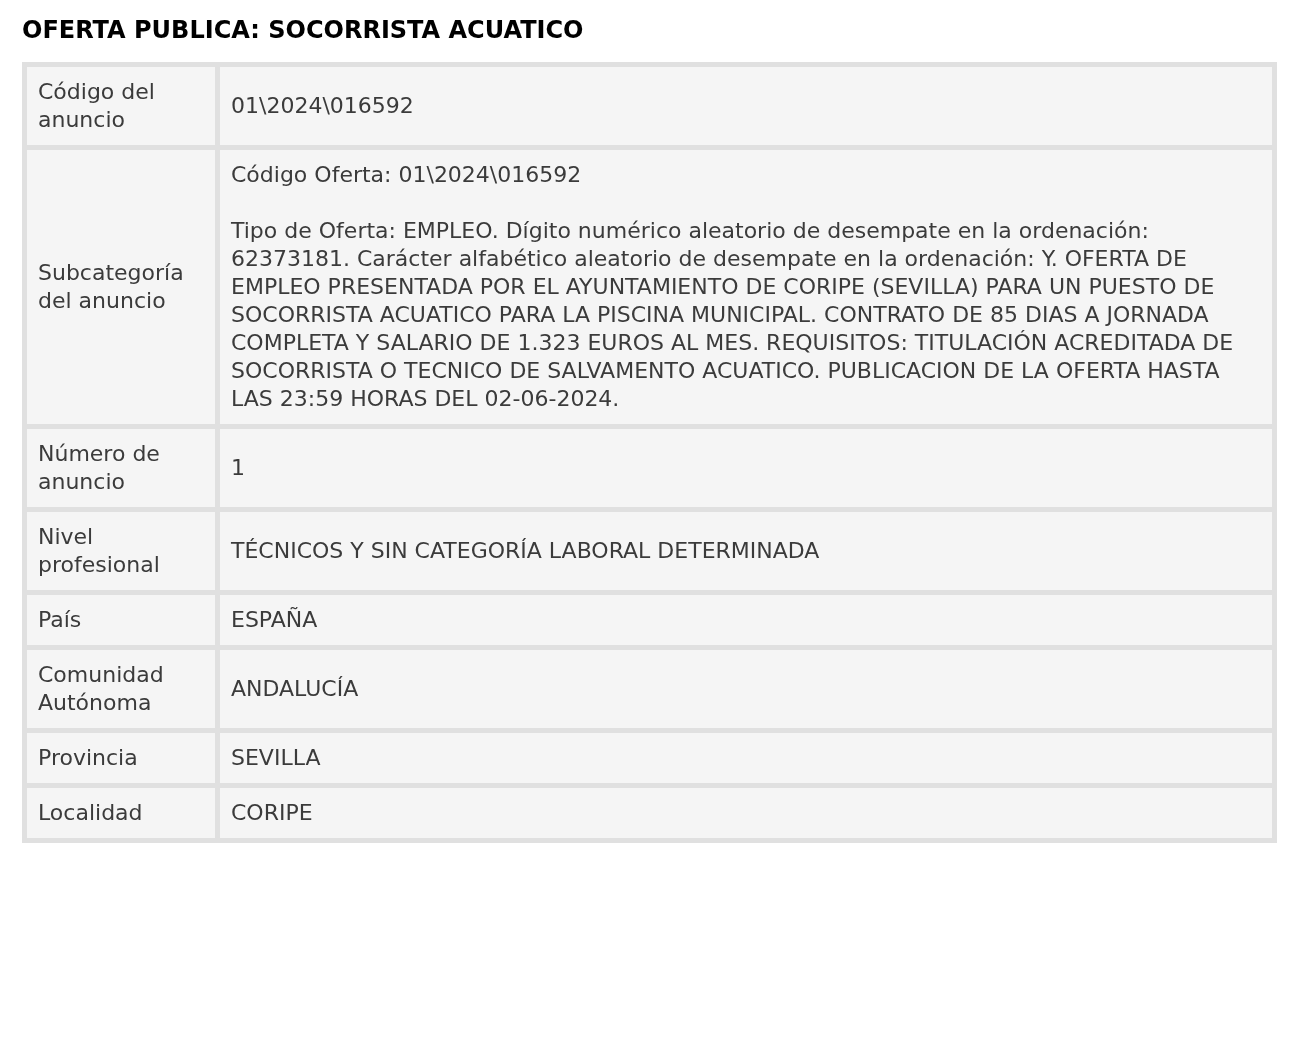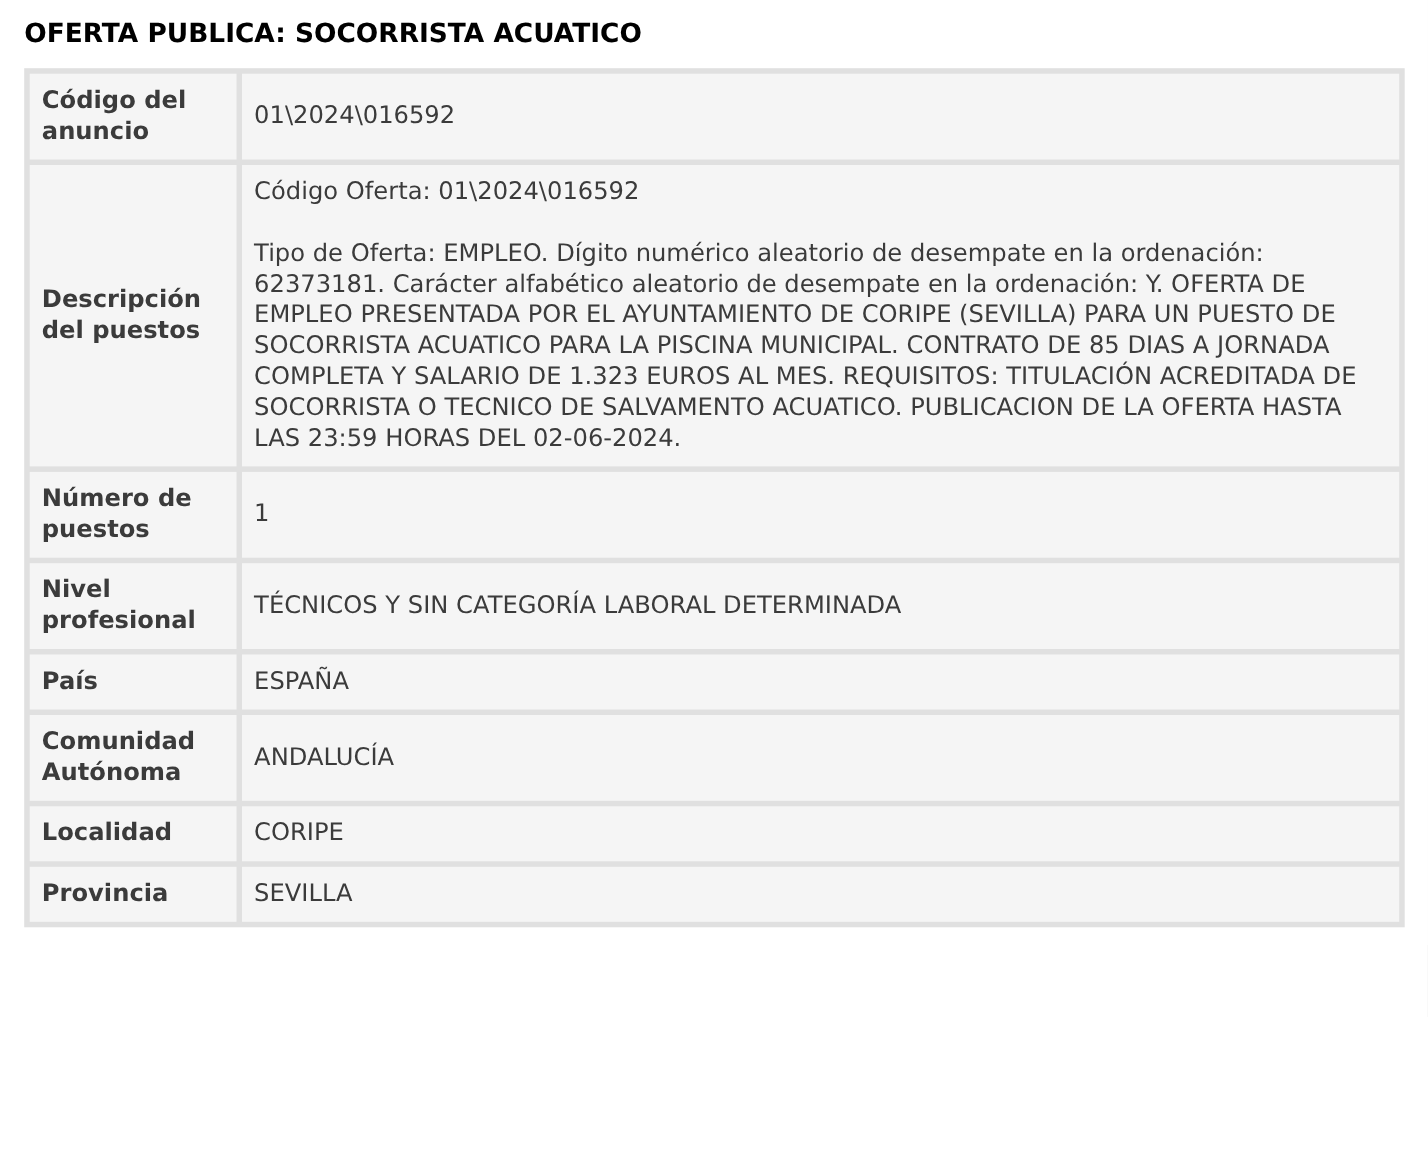--- a/index.html
+++ b/index.html
@@ -32,21 +32,20 @@
   td {
     background: #f5f5f5;
     font-size: 22px;
     line-height: 28px;
     vertical-align: middle;
     box-sizing: border-box;
     padding: 11px 12px 11px 11px;
   }
   td.label-cell {
     width: 188px;
-    font-weight: bold;
   }
   td.value-cell {
     white-space: pre-line;
     word-wrap: break-word;
     margin-top: 42px;
   }
 </style>
 </head>
 <body>
 
@@ -54,45 +53,45 @@
 
   <h1 class="page-title">OFERTA PUBLICA: SOCORRISTA ACUATICO</h1>
 
   <table class="announcement">
     <tbody>
       <tr>
         <td class="label-cell">Código del anuncio</td>
         <td class="value-cell">01\2024\016592</td>
       </tr>
       <tr>
-        <td class="label-cell">Descripción del puestos</td>
+        <td class="label-cell">Subcategoría del anuncio</td>
         <td class="value-cell">Código Oferta: 01\2024\016592
 
 Tipo de Oferta: EMPLEO. Dígito numérico aleatorio de desempate en la ordenación: 62373181. Carácter alfabético aleatorio de desempate en la ordenación: Y. OFERTA DE EMPLEO PRESENTADA POR EL AYUNTAMIENTO DE CORIPE (SEVILLA) PARA UN PUESTO DE SOCORRISTA ACUATICO PARA LA PISCINA MUNICIPAL. CONTRATO DE 85 DIAS A JORNADA COMPLETA Y SALARIO DE 1.323 EUROS AL MES. REQUISITOS: TITULACIÓN ACREDITADA DE SOCORRISTA O TECNICO DE SALVAMENTO ACUATICO. PUBLICACION DE LA OFERTA HASTA LAS 23:59 HORAS DEL 02-06-2024.</td>
       </tr>
       <tr>
-        <td class="label-cell">Número de puestos</td>
+        <td class="label-cell">Número de anuncio</td>
         <td class="value-cell">1</td>
       </tr>
       <tr>
         <td class="label-cell">Nivel profesional</td>
         <td class="value-cell">TÉCNICOS Y SIN CATEGORÍA LABORAL DETERMINADA</td>
       </tr>
       <tr>
         <td class="label-cell">País</td>
         <td class="value-cell">ESPAÑA</td>
       </tr>
       <tr>
         <td class="label-cell">Comunidad Autónoma</td>
         <td class="value-cell">ANDALUCÍA</td>
       </tr>
       <tr>
+        <td class="label-cell">Provincia</td>
+        <td class="value-cell">SEVILLA</td>
+      </tr>
+      <tr>
         <td class="label-cell">Localidad</td>
         <td class="value-cell">CORIPE</td>
-      </tr>
-      <tr>
-        <td class="label-cell">Provincia</td>
-        <td class="value-cell">SEVILLA</td>
       </tr>
     </tbody>
   </table>
 
 </div>
 
 </body></html>

